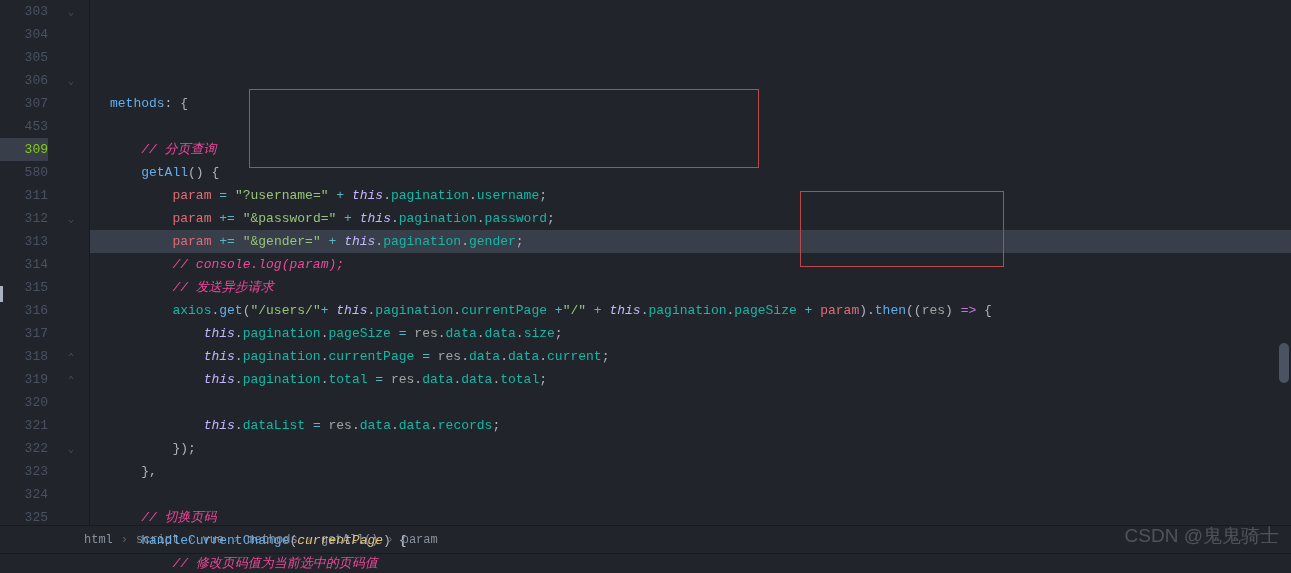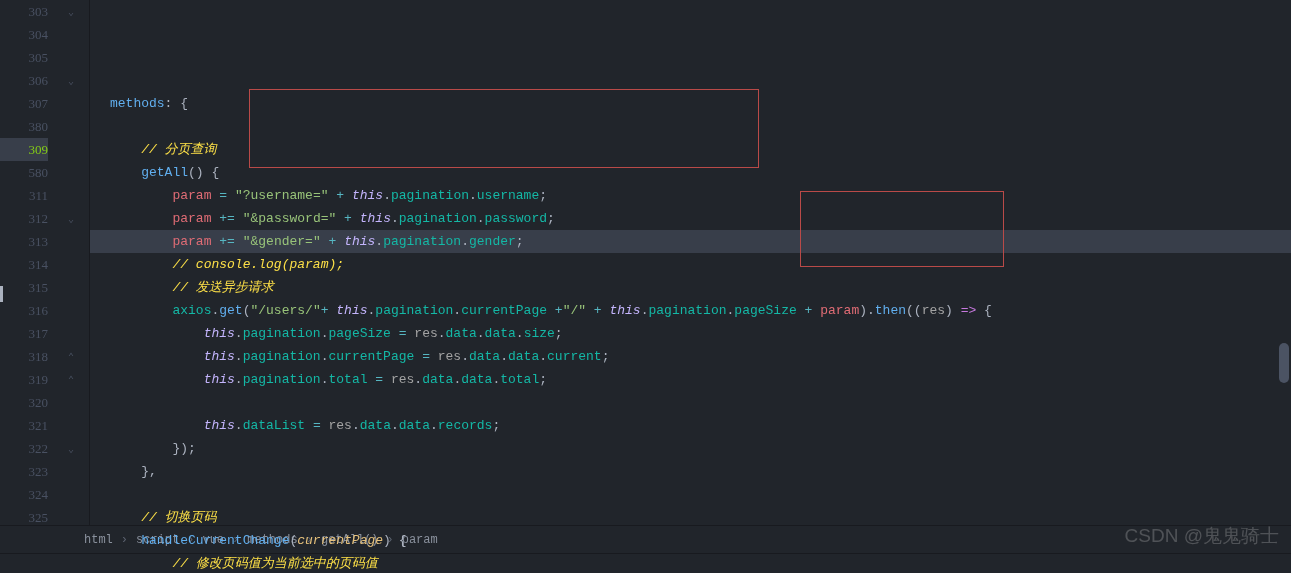--- a/index.html
+++ b/index.html
@@ -16,21 +16,21 @@
 .editor { display: flex; height: 525px; position: relative; }
 .gutter {
   width: 60px;
   text-align: right;
   padding-right: 12px;
   color: #495162;
   user-select: none;
   line-height: 23px;
   padding-top: 0;
 }
-.gutter div { height: 23px; font-family: Liberation Serif, serif; }
+.gutter div { height: 23px; }
 .fold-col {
   width: 30px;
   border-right: 1px solid #181a1f;
   position: relative;
 }
 .fold-mark {
   position: absolute;
   left: 8px;
   font-size: 10px;
   color: #495162;
@@ -42,21 +42,21 @@
   position: relative;
 }
 .code-line { height: 23px; padding-left: 20px; }
 .hl-line-strong { background: #383e4a; }
 .c-this { color: #c4b5fd; font-style: italic; }
 .c-prop { color: #14b8a6; }
 .c-method { color: #61afef; }
 .c-string { color: #98c379; }
 .c-op { color: #56b6c2; }
 .c-punct { color: #abb2bf; }
-.c-comment { color: #fde047; font-style: italic; }
+.c-comment { color: #ec4899; font-style: italic; }
 .c-param { color: #e5c07b; font-style: italic; }
 .c-var { color: #e06c75; }
 .c-res { color: #a3a3a3; }
 .c-arrow { color: #c678dd; }
 
 .red-box {
   position: absolute;
   border: 1px solid #b94a48;
   pointer-events: none;
 }
@@ -109,21 +109,21 @@
 </head>
 <body>
 
 <div class="editor">
   <div class="gutter" id="gutter">
       <div>303</div>
       <div>304</div>
       <div>305</div>
       <div>306</div>
       <div>307</div>
-      <div>380</div>
+      <div>453</div>
       <div style="background: rgb(56, 62, 74); color: #84cc16;">309</div>
       <div>580</div>
       <div>311</div>
       <div>312</div>
       <div>313</div>
       <div>314</div>
       <div>315</div>
       <div>316</div>
       <div>317</div>
       <div>318</div>

